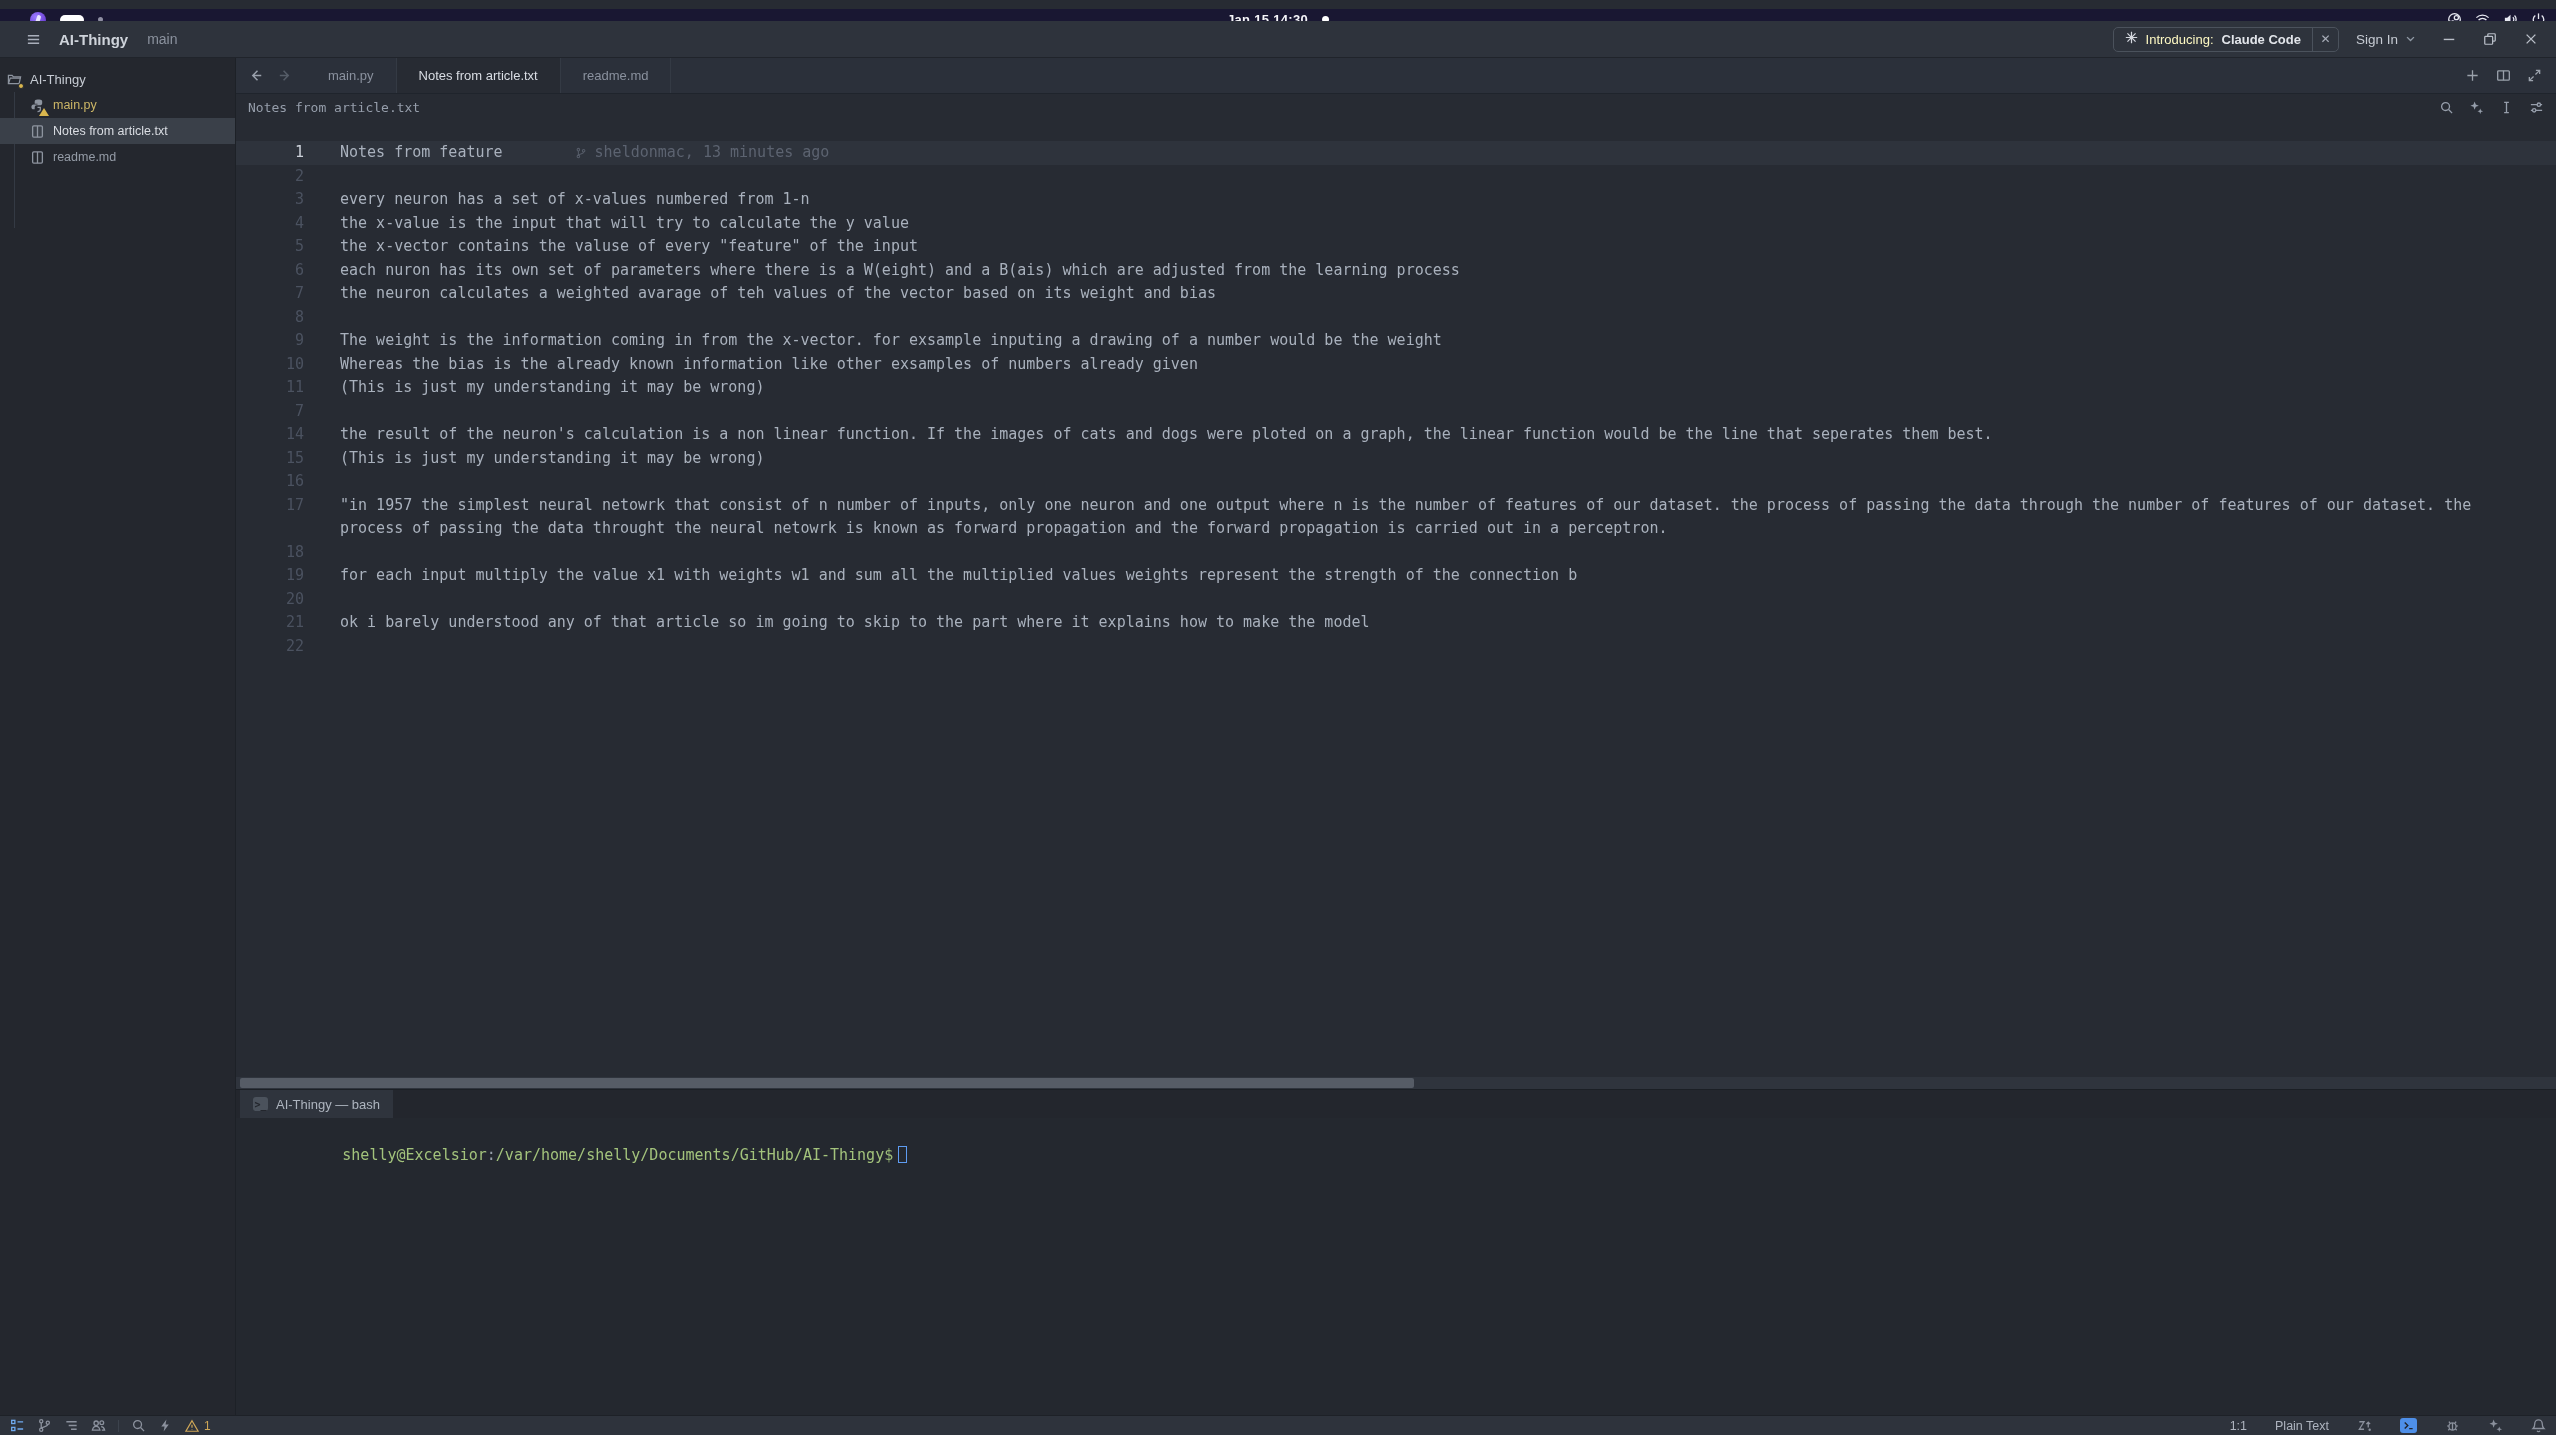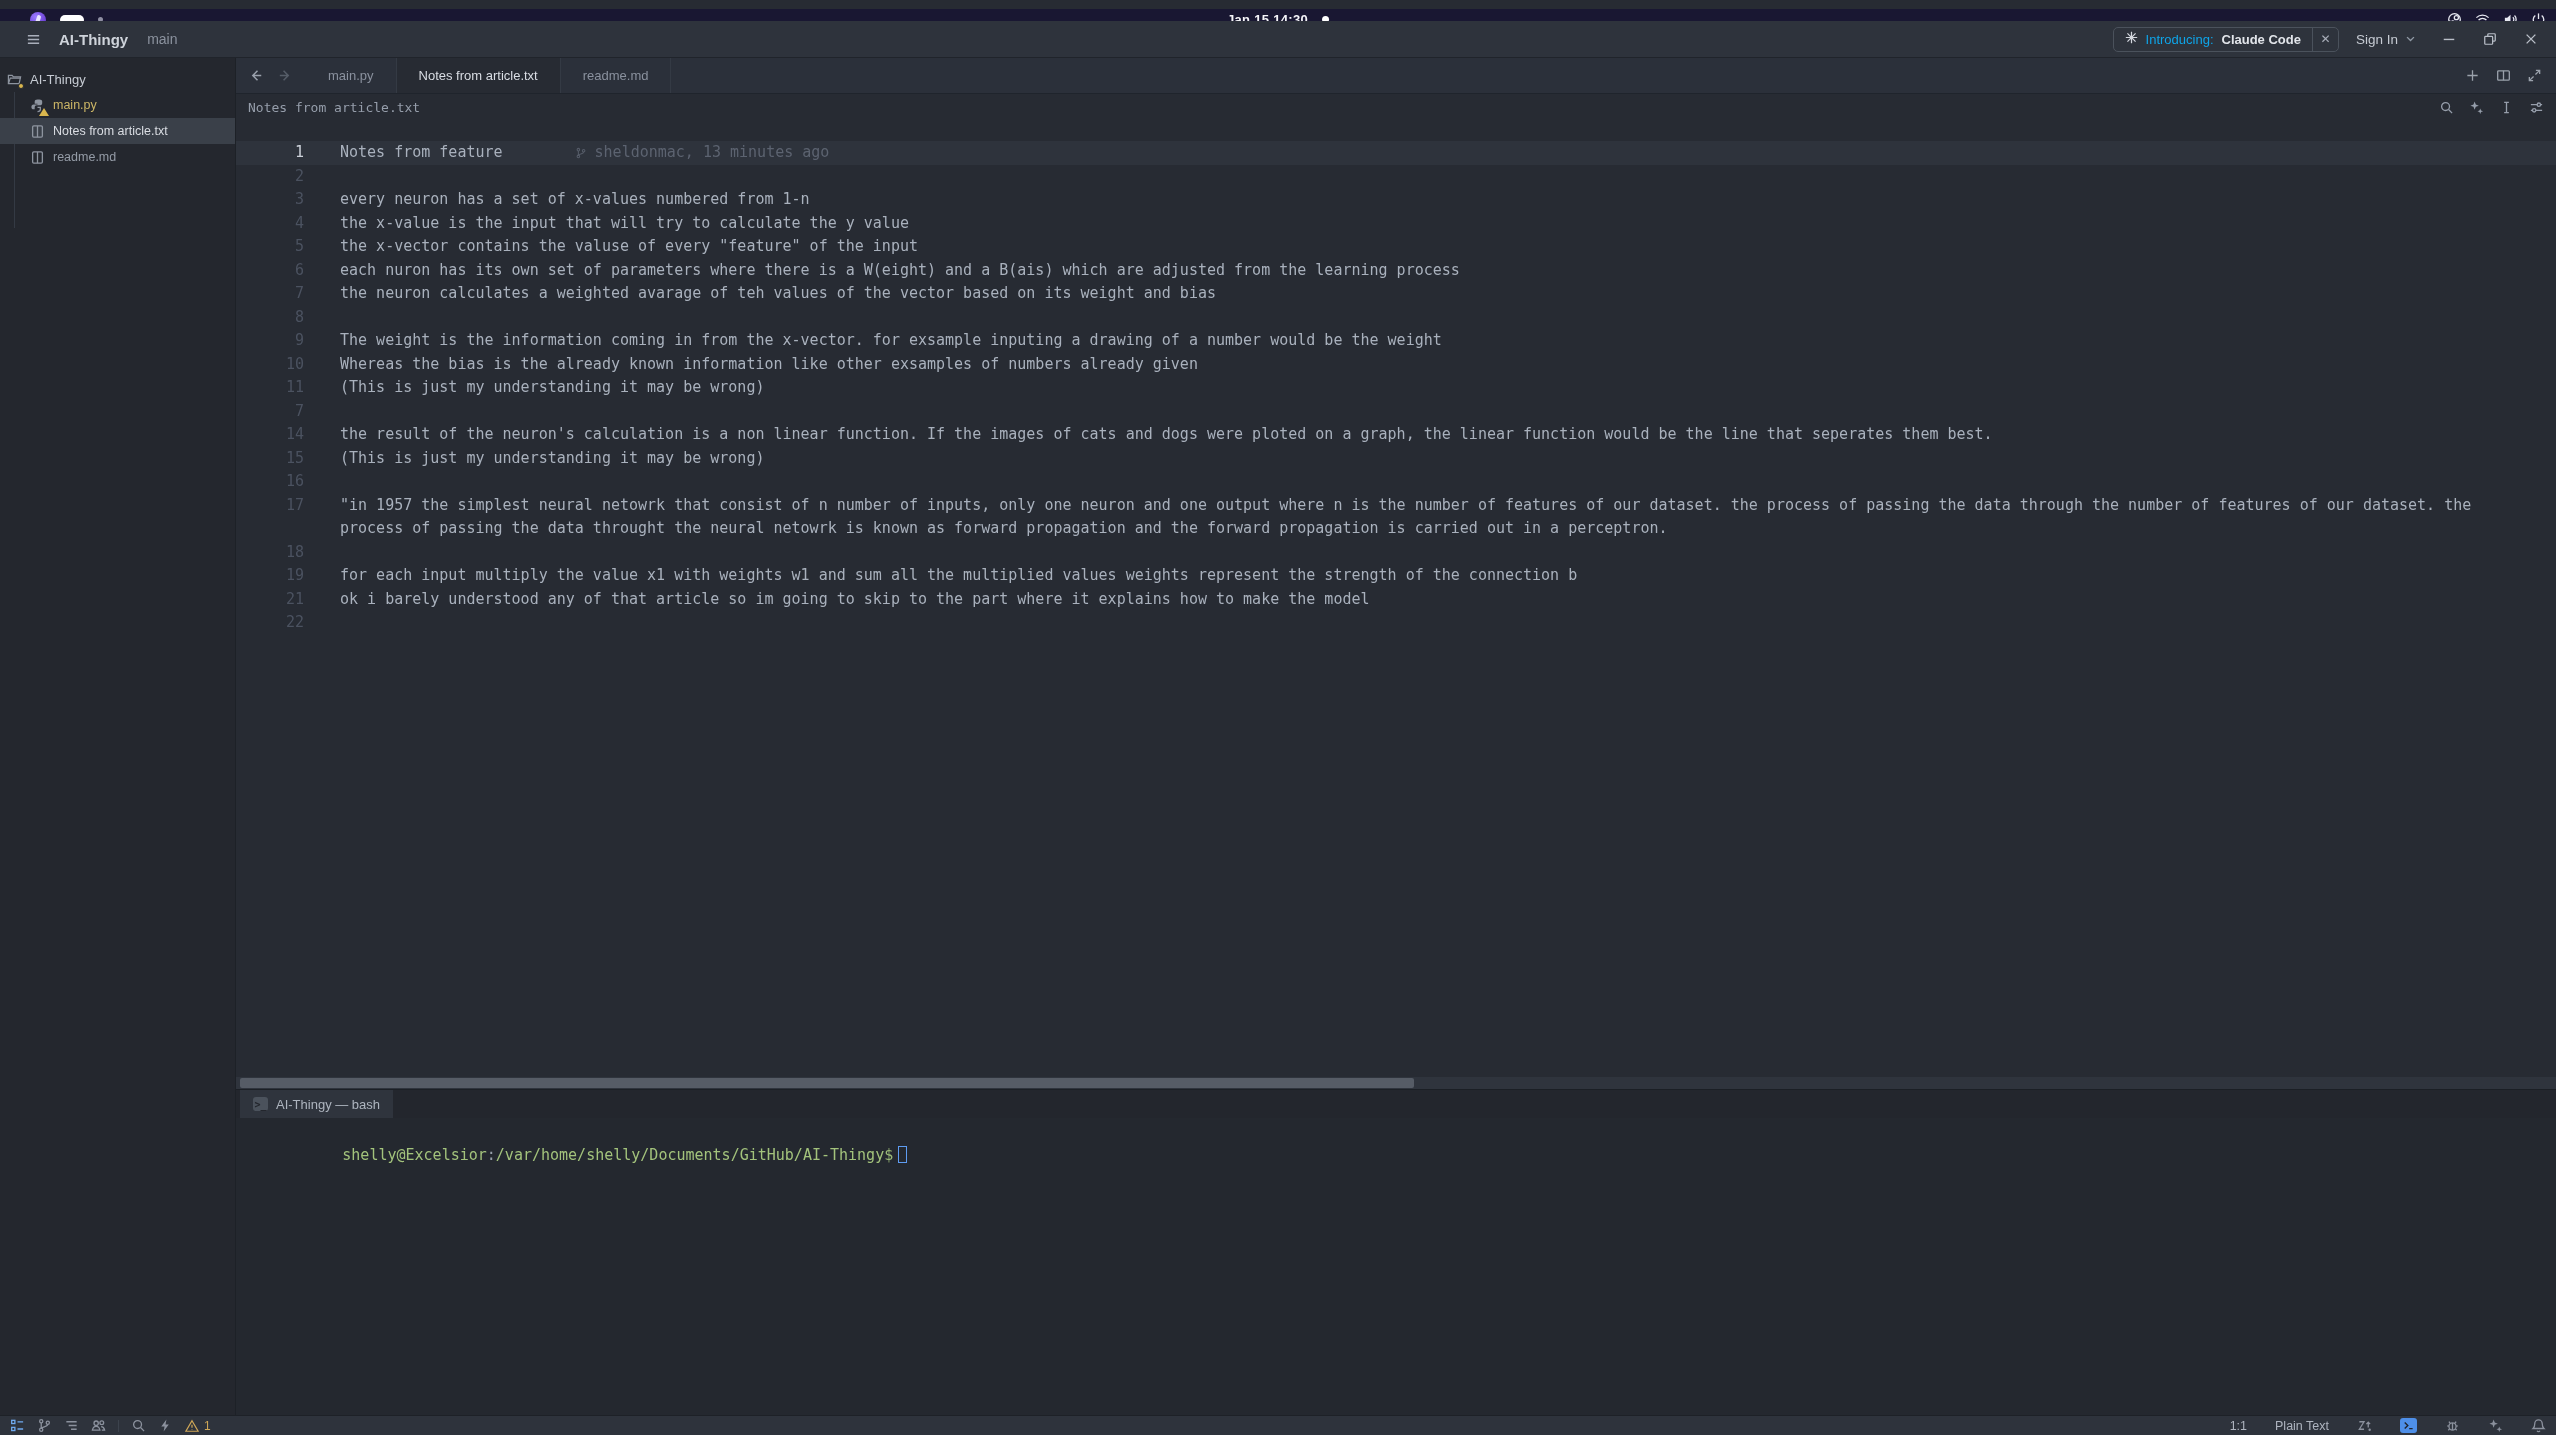--- a/index.html
+++ b/index.html
@@ -30,21 +30,21 @@
   
   .titlebar { position:absolute; top:21px; left:0; right:0; height:37px; background:#2e333c;
               border-bottom:1px solid #20242b; display:flex; align-items:center; }
   .hamburger { margin-left:26px; color:#a9afbb; cursor:pointer; display:flex; }
   .tb-project { margin-left:18px; font-size:15px; font-weight:600; color:#ced3da; }
   .tb-branch  { margin-left:19px; font-size:14px; color:#8b929e; }
   .tb-right { margin-left:auto; display:flex; align-items:center; padding-right:18px; }
   .chip { display:flex; align-items:stretch; border:1px solid #4b525c; border-radius:5px;
           height:25px; overflow:hidden; }
   .chip-main { display:flex; align-items:center; gap:8px; padding:0 11px; cursor:pointer; }
-  .chip-prefix { font-size:13px; color:#0ea5e9; }
+  .chip-prefix { font-size:13px; color:#fef9c3; }
   .chip-title  { font-size:13px; color:#e2e5ea; font-weight:600; }
   .chip-close { display:flex; align-items:center; justify-content:center; width:26px;
                 border-left:1px solid #4b525c; color:#a9afba; font-size:12px; cursor:pointer; }
   .signin { display:flex; align-items:center; gap:7px; margin-left:17px; cursor:pointer; }
   .signin-label { font-size:13.5px; color:#c6cbd3; }
   .win-controls { display:flex; align-items:center; gap:27px; margin-left:26px; color:#b9bfc8; }
   .win-controls span { cursor:pointer; display:flex; }
 
   
   .workspace { position:absolute; top:58px; left:0; right:0; bottom:20px; display:flex; }
@@ -369,20 +369,21 @@
             <div class="code-row"><span class="gutter">10</span><span class="gutter-space"></span><span class="code-text">Whereas the bias is the already known information like other exsamples of numbers already given</span></div>
             <div class="code-row"><span class="gutter">11</span><span class="gutter-space"></span><span class="code-text">(This is just my understanding it may be wrong)</span></div>
             <div class="code-row"><span class="gutter">7</span><span class="gutter-space"></span><span class="code-text"></span></div>
             <div class="code-row"><span class="gutter">14</span><span class="gutter-space"></span><span class="code-text">the result of the neuron's calculation is a non linear function. If the images of cats and dogs were ploted on a graph, the linear function would be the line that seperates them best.</span></div>
             <div class="code-row"><span class="gutter">15</span><span class="gutter-space"></span><span class="code-text">(This is just my understanding it may be wrong)</span></div>
             <div class="code-row"><span class="gutter">16</span><span class="gutter-space"></span><span class="code-text"></span></div>
             <div class="code-row"><span class="gutter">17</span><span class="gutter-space"></span><span class="code-text">"in 1957 the simplest neural netowrk that consist of n number of inputs, only one neuron and one output where n is the number of features of our dataset. the process of passing the data through the number of features of our dataset. the</span></div>
             <div class="code-row"><span class="gutter"></span><span class="gutter-space"></span><span class="code-text">process of passing the data throught the neural netowrk is known as forward propagation and the forward propagation is carried out in a perceptron.</span></div>
             <div class="code-row"><span class="gutter">18</span><span class="gutter-space"></span><span class="code-text"></span></div>
             <div class="code-row"><span class="gutter">19</span><span class="gutter-space"></span><span class="code-text">for each input multiply the value x1 with weights w1 and sum all the multiplied values weights represent the strength of the connection b</span></div>
+            <div class="code-row"><span class="gutter">20</span><span class="gutter-space"></span><span class="code-text"></span></div>
             <div class="code-row"><span class="gutter">21</span><span class="gutter-space"></span><span class="code-text">ok i barely understood any of that article so im going to skip to the part where it explains how to make the model</span></div>
             <div class="code-row"><span class="gutter">22</span><span class="gutter-space"></span><span class="code-text"></span></div>
           </div>
 
         <div class="hscroll">
           <div class="hscroll-thumb"></div>
         </div>
       </div>
 
       <div class="terminal-dock">

